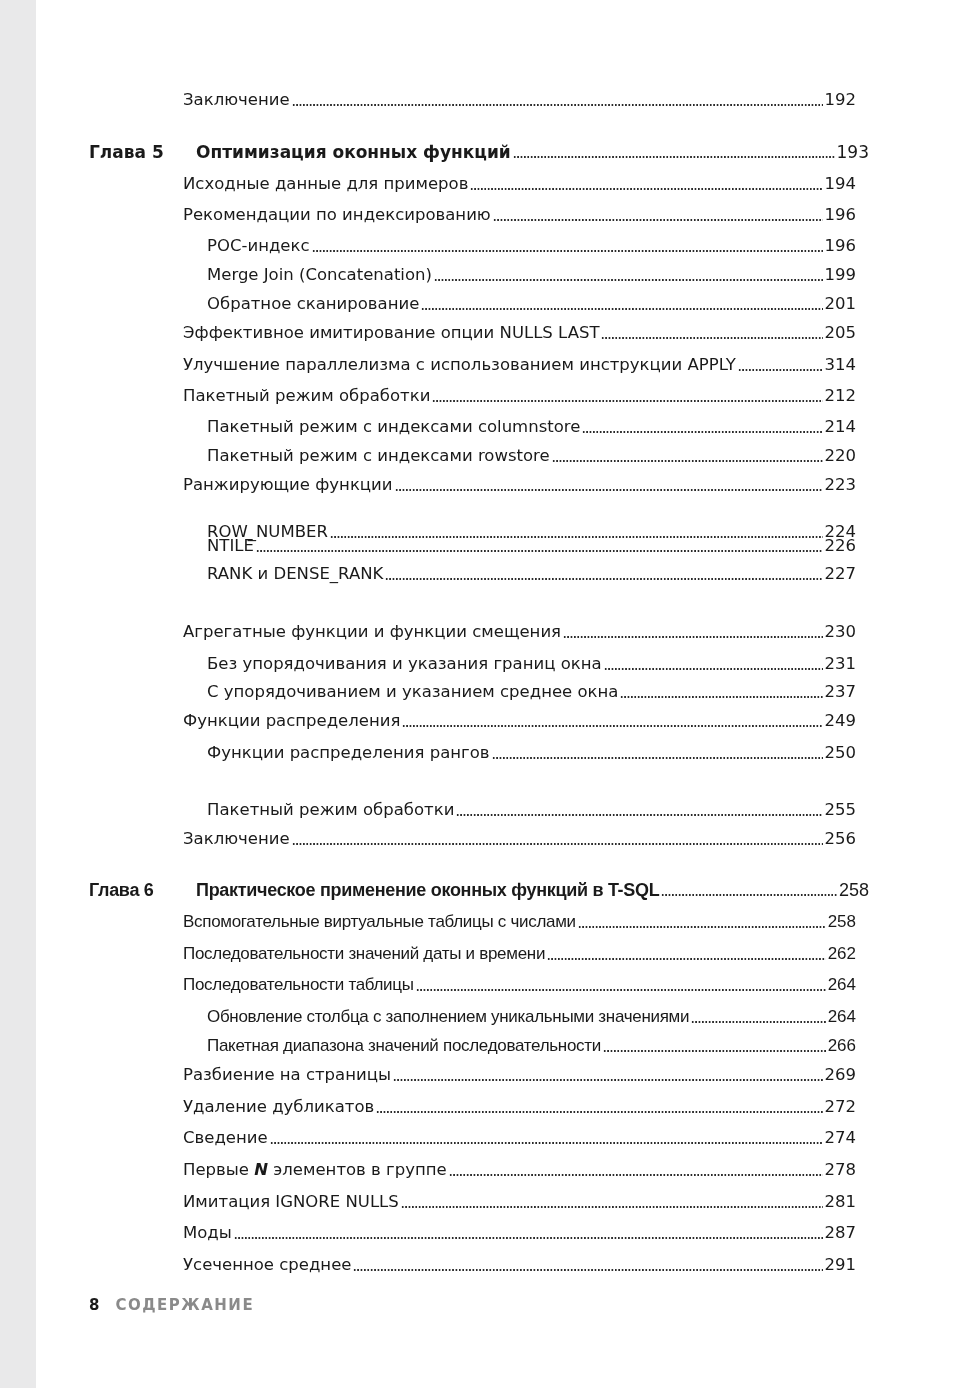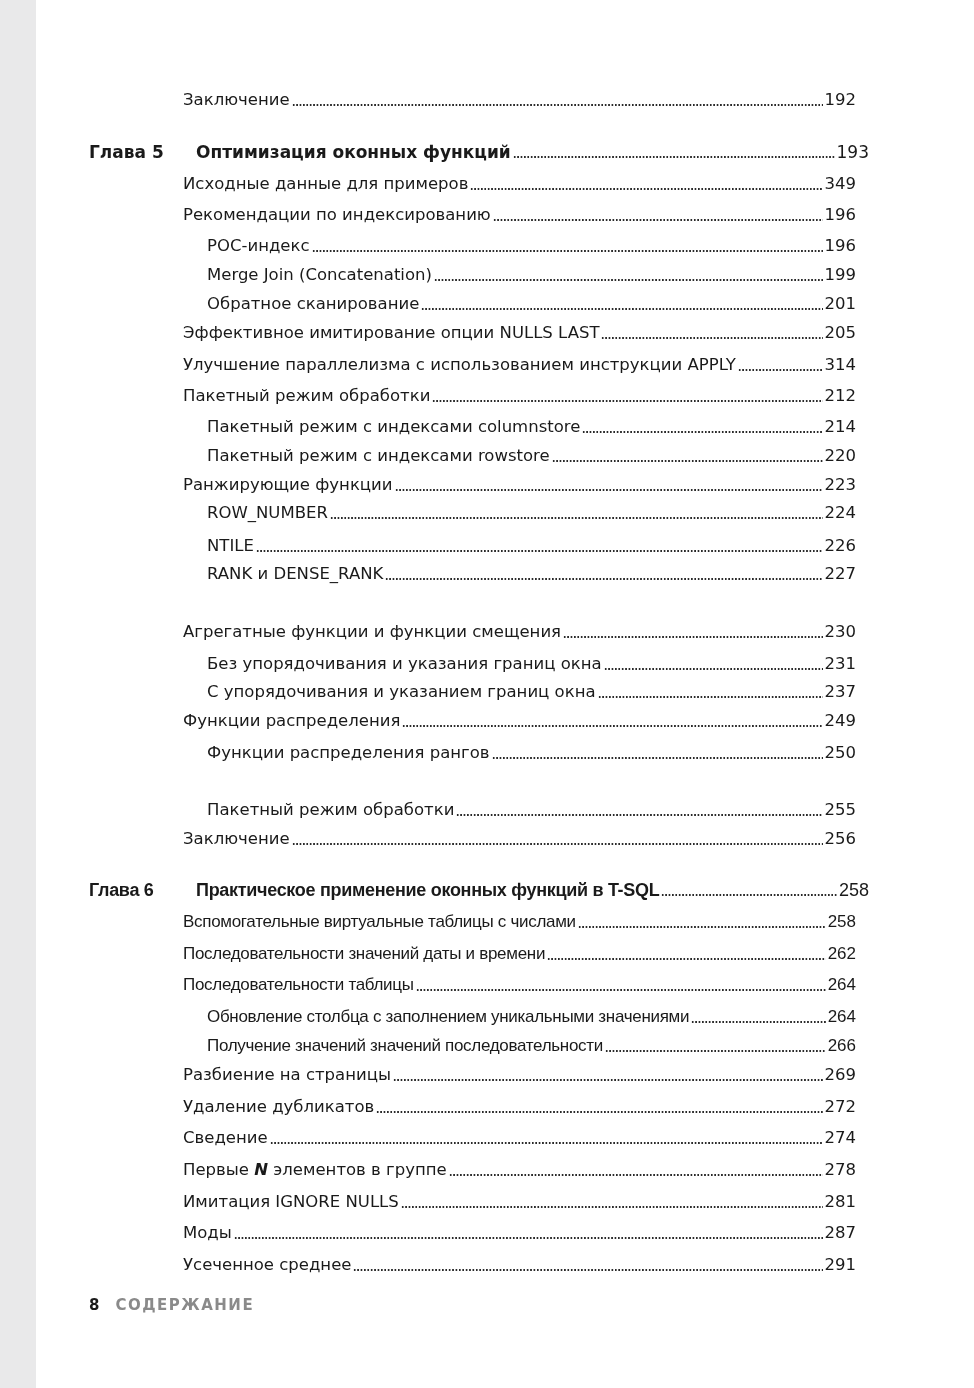--- a/index.html
+++ b/index.html
@@ -72,21 +72,21 @@
   <div class="chapter-label" style="top:138px">Глава 5</div>
   <div class="row chapter" style="top:138px">
     <span class="title">Оптимизация оконных функций</span>
     <span class="leader"></span>
     <span class="page" style="font-weight:normal">193</span>
   </div>
 
   <div class="row lvl1" style="top:170px">
     <span class="title">Исходные данные для примеров</span>
     <span class="leader"></span>
-    <span class="page">349</span>
+    <span class="page">194</span>
   </div>
   <div class="row lvl1" style="top:201px">
     <span class="title">Рекомендации по индексированию</span>
     <span class="leader"></span>
     <span class="page">196</span>
   </div>
   <div class="row lvl2" style="top:232px">
     <span class="title">POC-индекс</span>
     <span class="leader"></span>
     <span class="page">196</span>
@@ -124,21 +124,21 @@
   <div class="row lvl2" style="top:442px">
     <span class="title">Пакетный режим с индексами rowstore</span>
     <span class="leader"></span>
     <span class="page">220</span>
   </div>
   <div class="row lvl1" style="top:471px">
     <span class="title">Ранжирующие функции</span>
     <span class="leader"></span>
     <span class="page">223</span>
   </div>
-  <div class="row lvl2" style="top:499px">
+  <div class="row lvl2" style="top:518px">
     <span class="title">ROW_NUMBER</span>
     <span class="leader"></span>
     <span class="page">224</span>
   </div>
   <div class="row lvl2" style="top:532px">
     <span class="title">NTILE</span>
     <span class="leader"></span>
     <span class="page">226</span>
   </div>
   <div class="row lvl2" style="top:560px">
@@ -150,21 +150,21 @@
     <span class="title">Агрегатные функции и функции смещения</span>
     <span class="leader"></span>
     <span class="page">230</span>
   </div>
   <div class="row lvl2" style="top:650px">
     <span class="title">Без упорядочивания и указания границ окна</span>
     <span class="leader"></span>
     <span class="page">231</span>
   </div>
   <div class="row lvl2" style="top:678px">
-    <span class="title">С упорядочивания и указанием границ окна</span>
+    <span class="title">С упорядочиванием и указанием среднее окна</span>
     <span class="leader"></span>
     <span class="page">237</span>
   </div>
   <div class="row lvl1" style="top:707px">
     <span class="title">Функции распределения</span>
     <span class="leader"></span>
     <span class="page">249</span>
   </div>
   <div class="row lvl2" style="top:739px">
     <span class="title">Функции распределения рангов</span>
@@ -203,21 +203,21 @@
     <span class="title">Последовательности таблицы</span>
     <span class="leader"></span>
     <span class="page">264</span>
   </div>
   <div class="row lvl2 ch6-sub" style="top:1003px">
     <span class="title">Обновление столбца с заполнением уникальными значениями</span>
     <span class="leader"></span>
     <span class="page">264</span>
   </div>
   <div class="row lvl2 ch6-sub" style="top:1032px">
-    <span class="title">Получение значений значений последовательности</span>
+    <span class="title">Пакетная диапазона значений последовательности</span>
     <span class="leader"></span>
     <span class="page">266</span>
   </div>
   <div class="row lvl1" style="top:1061px">
     <span class="title">Разбиение на страницы</span>
     <span class="leader"></span>
     <span class="page">269</span>
   </div>
   <div class="row lvl1" style="top:1093px">
     <span class="title">Удаление дубликатов</span>

